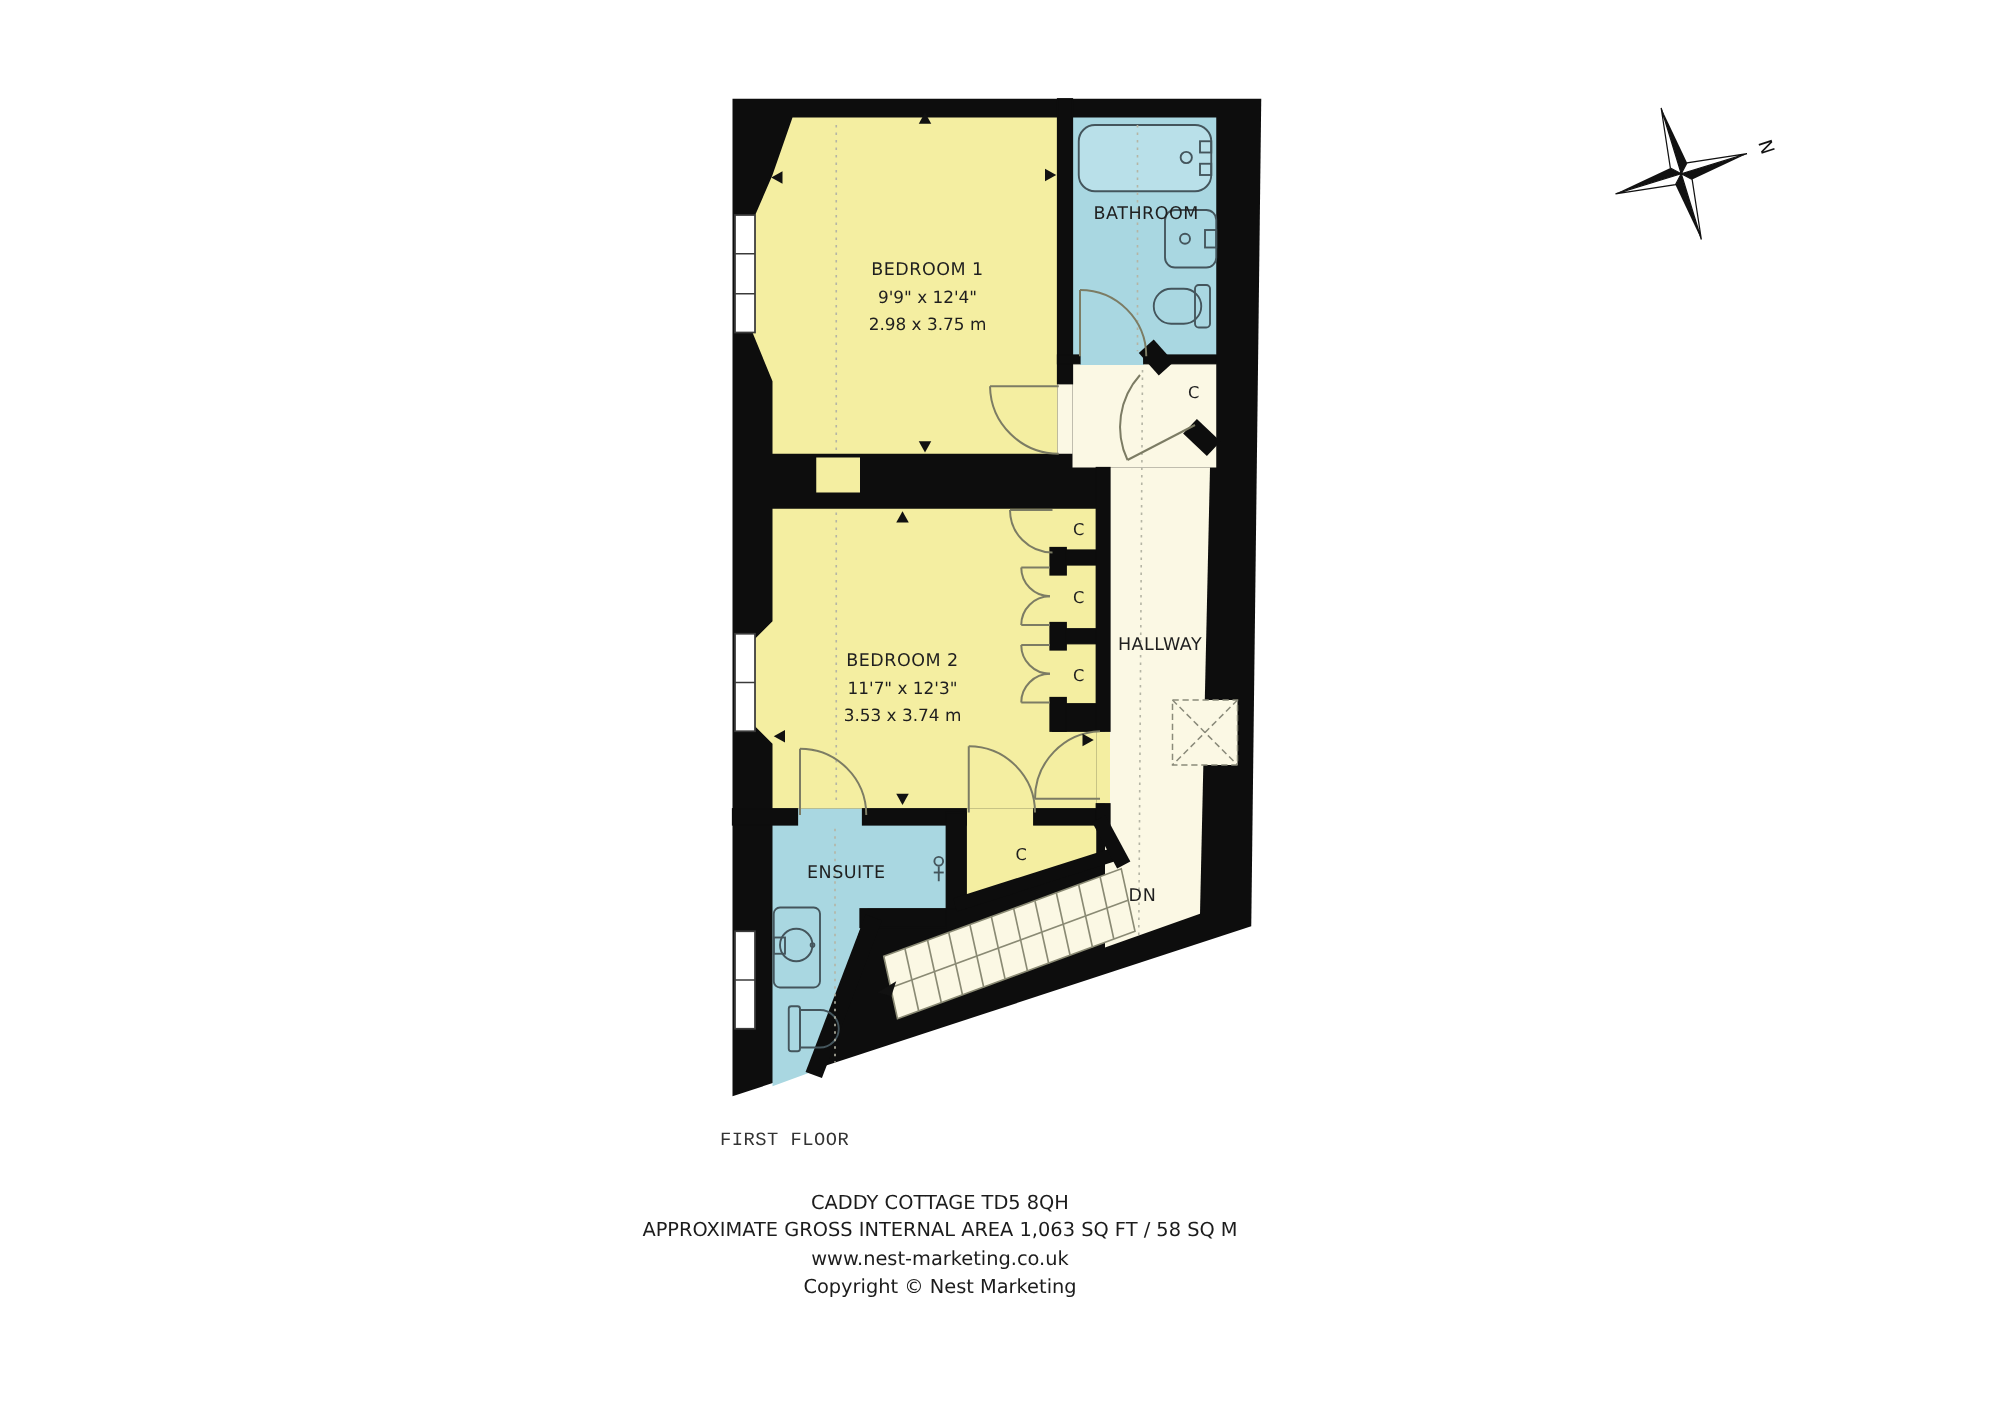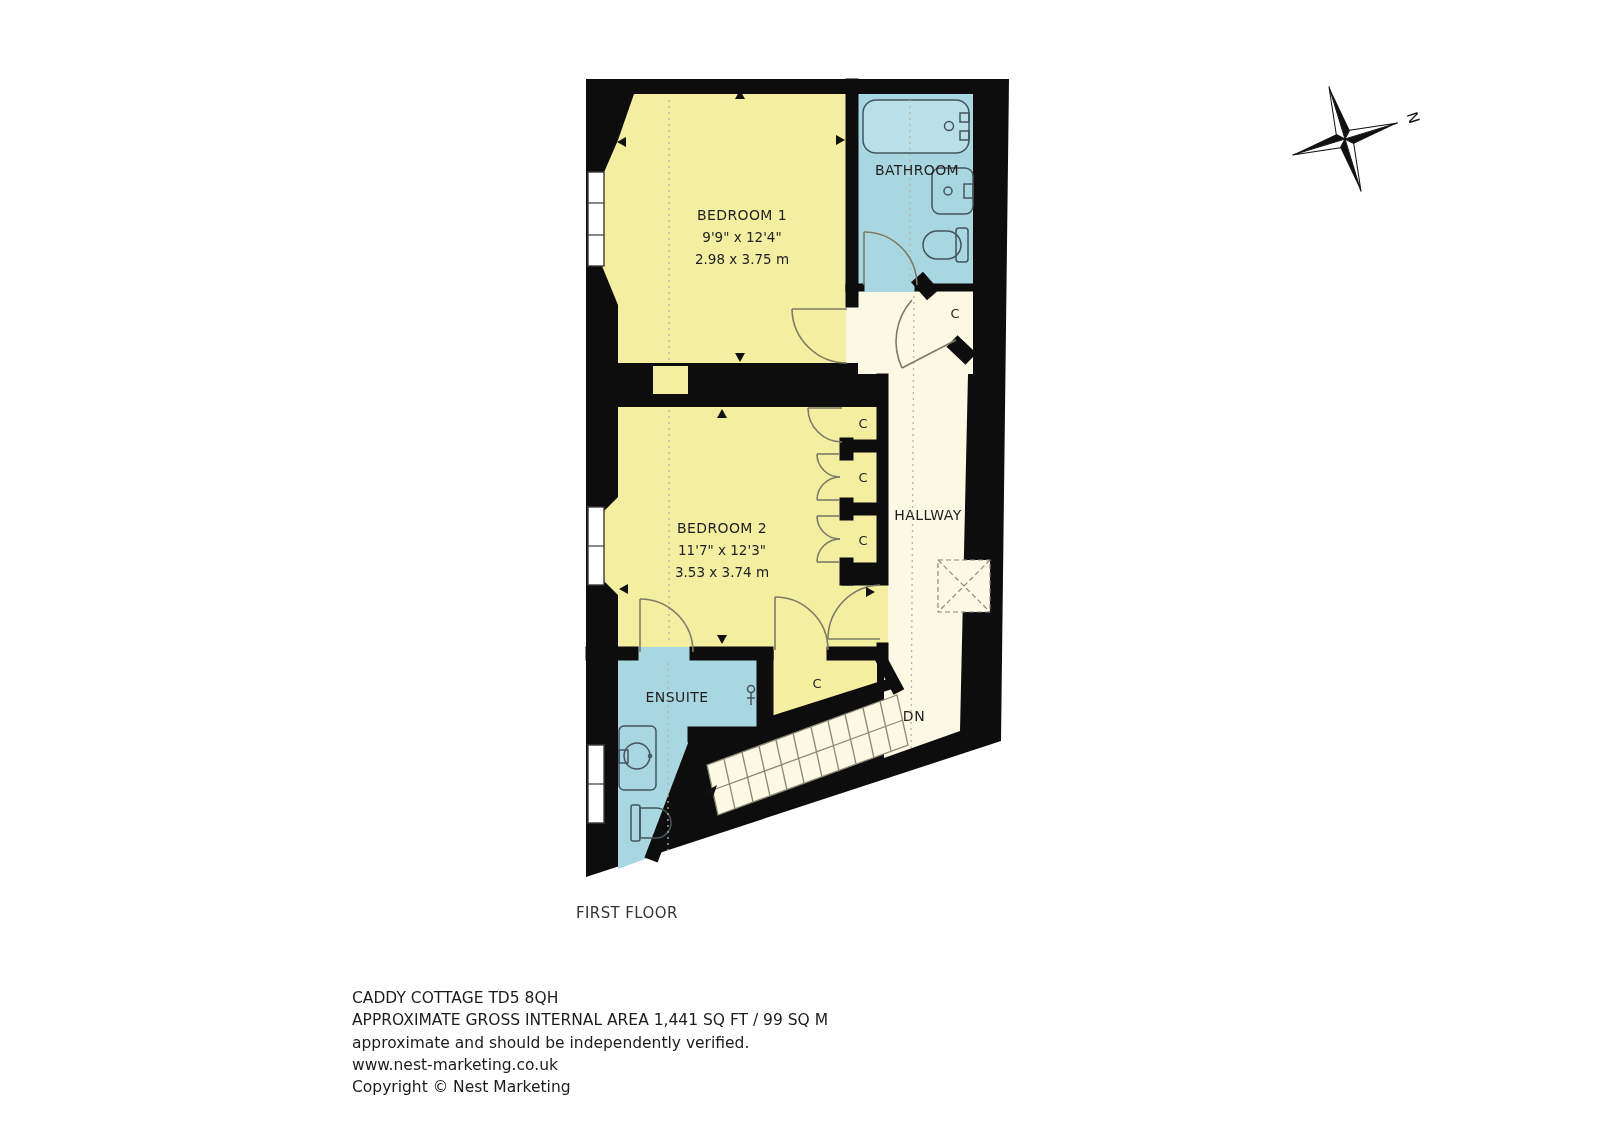--- a/index.html
+++ b/index.html
@@ -18,23 +18,23 @@
   .winline{stroke:#3a3a3a;stroke-width:1.2;}
   .stair{stroke:#8a8a74;stroke-width:1.3;fill:none;}
   .dotted{stroke:#b5b5a5;stroke-width:1.3;fill:none;stroke-dasharray:2 4;}
   .hatchline{stroke:#8a8a7a;stroke-width:1.2;fill:none;stroke-dasharray:5 3;}
   .marker{fill:#111111;}
   .roomname{font-size:14px;fill:#1f1f1f;text-anchor:middle;letter-spacing:.4px;}
   .roomdim{font-size:13.5px;fill:#1f1f1f;text-anchor:middle;}
   .closet{font-size:13px;fill:#1f1f1f;text-anchor:middle;}
   .dn{font-size:14px;fill:#1f1f1f;text-anchor:middle;letter-spacing:.5px;}
   .northtxt{font-size:15px;fill:#111;text-anchor:middle;}
-  #floor-label{position:absolute;left:576px;top:904px;font-size:15px;color:#333;letter-spacing:.4px;}
-  #footer{position:absolute;left:352px;top:951px;width:800px;text-align:left;
-          font-size:15.5px;line-height:22.3px;color:#1c1c1c;margin-top:36px;}
+  #floor-label{position:absolute;left:576px;top:904px;font-size:15px;color:#333;letter-spacing:.4px;font-family:Liberation Mono, monospace;}
+  #footer{position:absolute;left:352px;top:951px;width:800px;text-align:center;
+          font-size:15.5px;line-height:22.3px;color:#1c1c1c;}
 </style>
 </head>
 <body>
 
 <div id="page">
 
 <svg width="1600" height="1131" viewBox="0 0 1600 1131">
 
   <g>
 
@@ -251,19 +251,18 @@
       <polygon points="-55,0 -7,7 0,0" fill="#fff" stroke="#111" stroke-width="1"></polygon>
     </g>
     <text class="northtxt" x="1412" y="122" transform="rotate(72 1412 118)">N</text>
   </g>
 </svg>
 
 <div id="floor-label">FIRST FLOOR</div>
 
 <div id="footer">
   <div>CADDY COTTAGE TD5 8QH</div>
-  <div>APPROXIMATE GROSS INTERNAL AREA 1,441 SQ FT / 99 SQ M</div>
-  <div>approximate and should be independently verified.</div>
+  <div>APPROXIMATE GROSS INTERNAL AREA 1,063 SQ FT / 58 SQ M</div>
   <div>www.nest-marketing.co.uk</div>
   <div>Copyright © Nest Marketing</div>
 </div>
 
 </div>
 
 </body></html>

